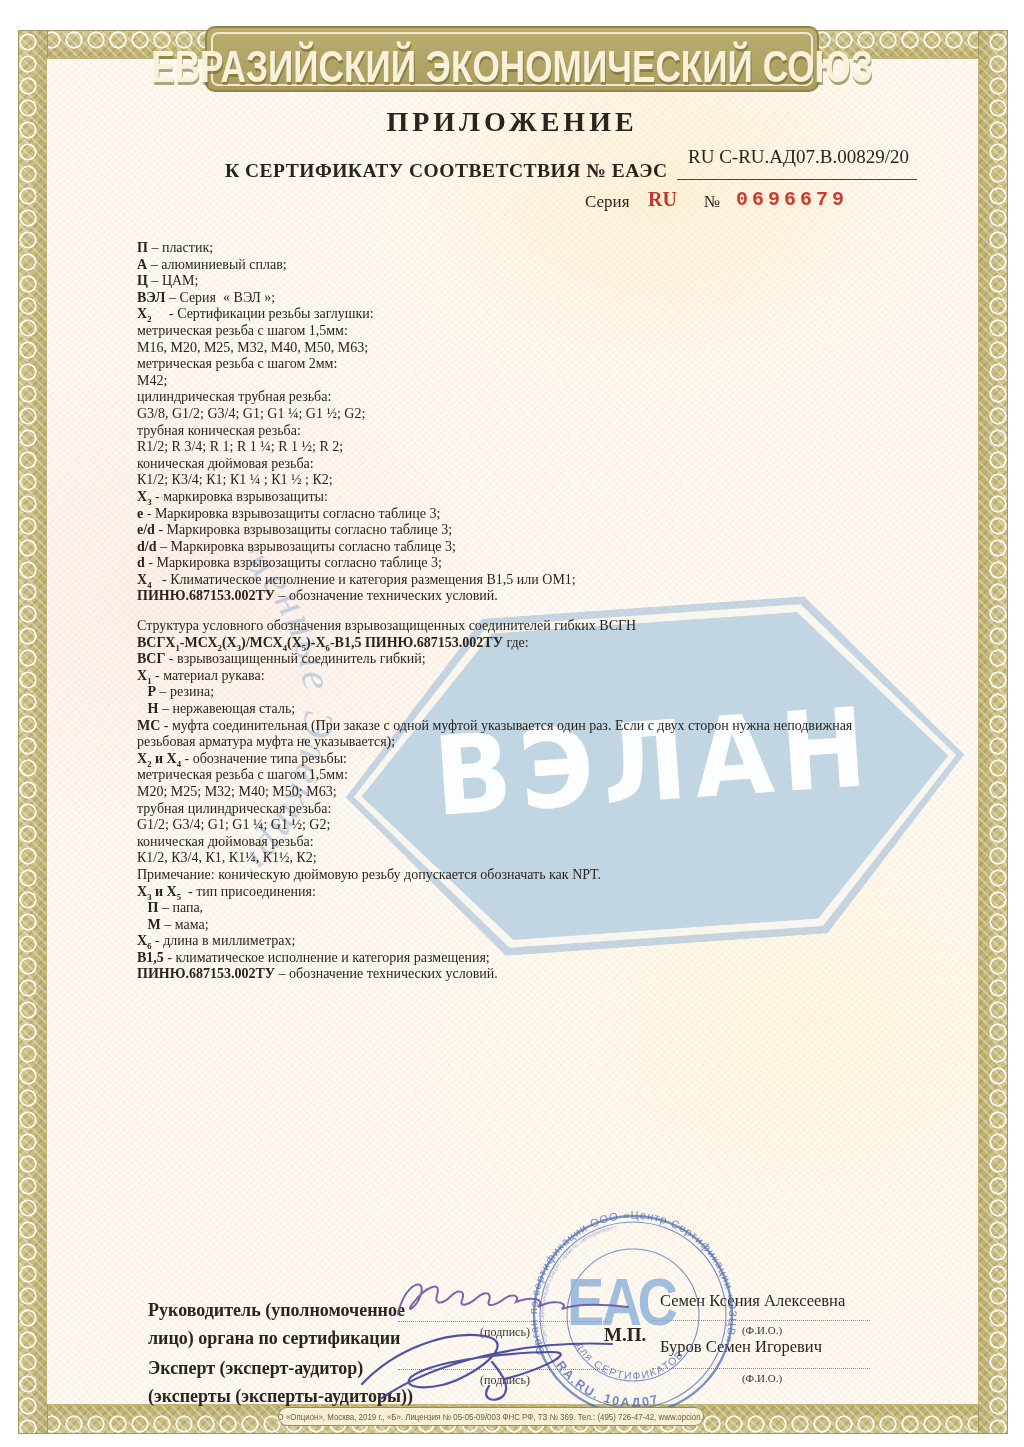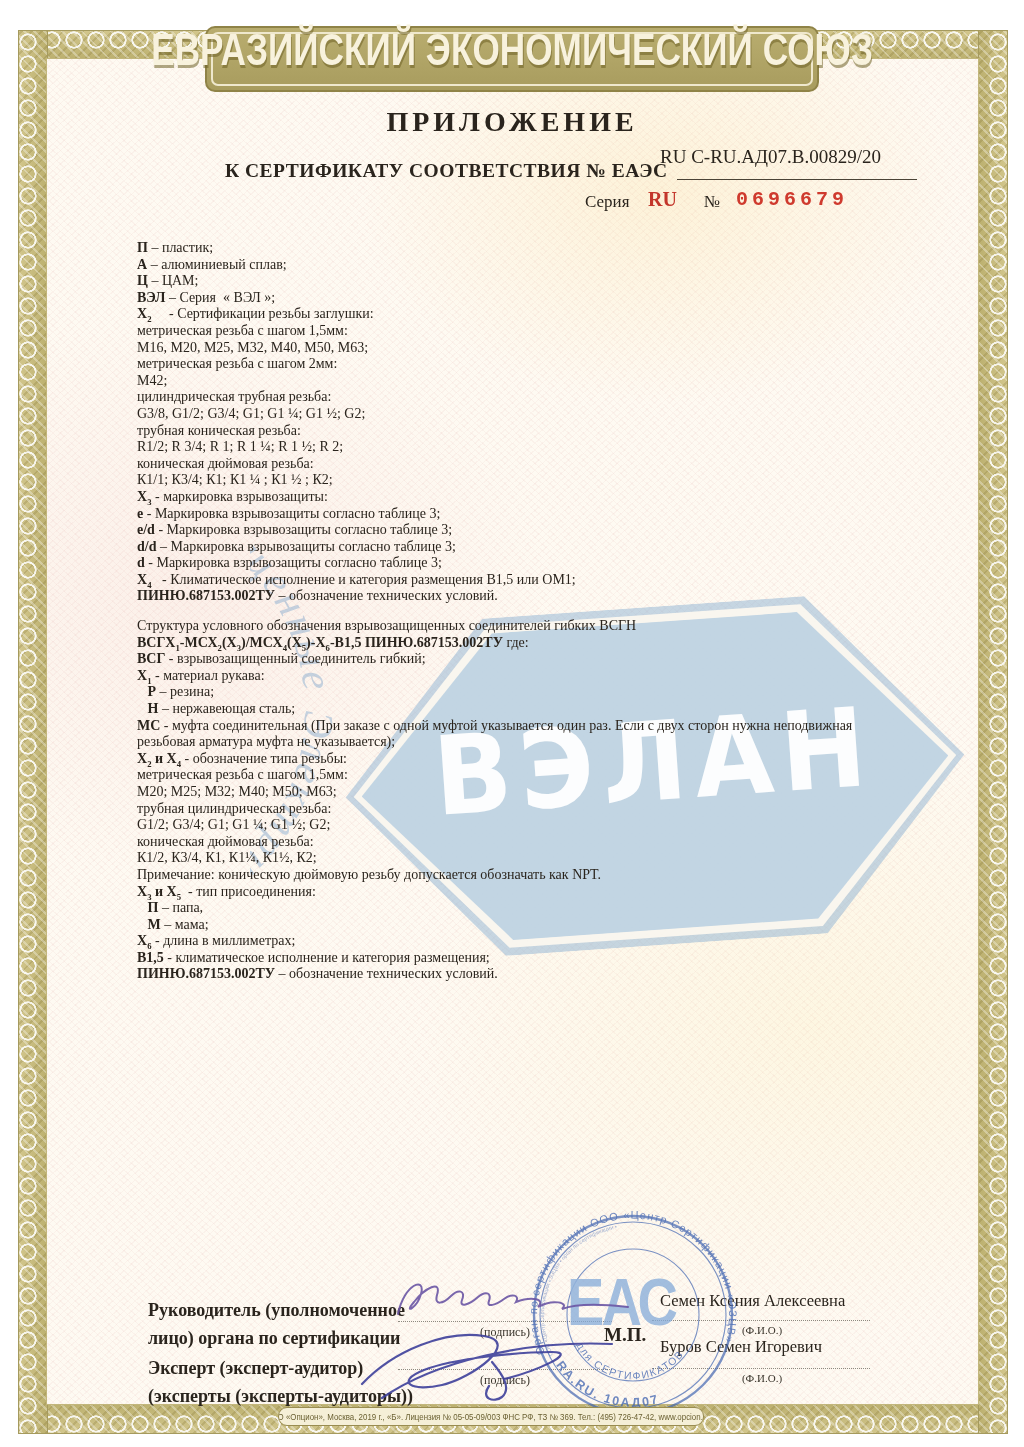--- a/index.html
+++ b/index.html
@@ -44,30 +44,30 @@
         background-color:#fefaf2;
         background-image:
           radial-gradient(ellipse 430px 300px at 66% 10%, rgba(250,222,150,.28), transparent 70%),
           radial-gradient(ellipse 520px 400px at 15% 40%, rgba(238,185,185,.16), transparent 70%),
           radial-gradient(ellipse 560px 440px at 82% 72%, rgba(250,234,168,.22), transparent 70%),
           repeating-linear-gradient(42deg, rgba(212,136,136,.075) 0 1px, transparent 1px 5px),
           repeating-linear-gradient(-42deg, rgba(212,136,136,.075) 0 1px, transparent 1px 5px);}
   
   .banner{position:absolute;left:205px;top:26px;width:610px;height:62px;z-index:7;
         background:linear-gradient(180deg,#b9ad6f,#a89c5e);border:2px solid #8f8347;border-radius:10px;
-        display:flex;align-items:flex-start;justify-content:center;}
+        display:flex;align-items:flex-end;justify-content:center;}
   .banner .inner{position:absolute;inset:4px;border:2px solid #efe8cd;border-radius:7px;}
   .banner .txt{position:relative;font-family:"Liberation Sans","DejaVu Sans",sans-serif;font-weight:700;
         font-size:40px;color:#f8f2dd;transform:scale(.88,1.1);white-space:nowrap;
         text-shadow:1px 2px 0 rgba(110,96,36,.55);}
   
   .doc-title{position:absolute;left:0;top:106px;width:100%;text-align:center;font-size:28px;font-weight:700;
         letter-spacing:4px;z-index:5;}
   .subtitle{position:absolute;left:225px;top:160px;font-size:19.5px;font-weight:700;letter-spacing:.5px;z-index:5;}
-  .cert-no{position:absolute;left:660px;top:146px;font-size:19px;z-index:5;white-space:nowrap;}
+  .cert-no{position:absolute;left:688px;top:146px;font-size:19px;z-index:5;white-space:nowrap;}
   .cert-line{position:absolute;left:677px;top:179px;width:240px;border-top:1.4px solid #4a4336;z-index:5;}
   .series-label{position:absolute;left:585px;top:192px;font-size:17px;z-index:5;}
   .series-value{position:absolute;left:648px;top:188px;font-size:20px;font-weight:700;color:#c3362b;z-index:5;}
   .num-sign{position:absolute;left:704px;top:192px;font-size:17px;z-index:5;}
   .form-number{position:absolute;left:736px;top:188px;font-size:20px;font-weight:700;color:#cf3a2e;
         font-family:"Liberation Mono","DejaVu Sans Mono",monospace;letter-spacing:4px;z-index:5;}
   
   .body-text{position:absolute;left:137px;width:800px;font-size:14px;line-height:16.6px;z-index:4;}
   .sec1{top:240px;}
   .sec2{top:618px;}
@@ -148,21 +148,21 @@
       <div class="line"><b>Х</b><b><sub>2</sub></b><span>     - Сертификации резьбы заглушки:</span></div>
       <div class="line"><span>метрическая резьба с шагом 1,5мм:</span></div>
       <div class="line"><span>М16, М20, М25, М32, М40, М50, М63;</span></div>
       <div class="line"><span>метрическая резьба с шагом 2мм:</span></div>
       <div class="line"><span>М42;</span></div>
       <div class="line"><span>цилиндрическая трубная резьба:</span></div>
       <div class="line"><span>G3/8, G1/2; G3/4; G1; G1 ¼; G1 ½; G2;</span></div>
       <div class="line"><span>трубная коническая резьба:</span></div>
       <div class="line"><span>R1/2; R 3/4; R 1; R 1 ¼; R 1 ½; R 2;</span></div>
       <div class="line"><span>коническая дюймовая резьба:</span></div>
-      <div class="line"><span>К1/1; К3/4; К1; К1 ¼ ; К1 ½ ; К2;</span></div>
+      <div class="line"><span>К1/2; К3/4; К1; К1 ¼ ; К1 ½ ; К2;</span></div>
       <div class="line"><b>Х</b><b><sub>3</sub></b><span> - маркировка взрывозащиты:</span></div>
       <div class="line"><b>е</b><span> - Маркировка взрывозащиты согласно таблице 3;</span></div>
       <div class="line"><b>е/d</b><span> - Маркировка взрывозащиты согласно таблице 3;</span></div>
       <div class="line"><b>d/d</b><span> – Маркировка взрывозащиты согласно таблице 3;</span></div>
       <div class="line"><b>d</b><span> - Маркировка взрывозащиты согласно таблице 3;</span></div>
       <div class="line"><b>Х</b><b><sub>4</sub></b><span>   - Климатическое исполнение и категория размещения В1,5 или ОМ1;</span></div>
       <div class="line"><b>ПИНЮ.687153.002ТУ</b><span> – обозначение технических условий.</span></div>
     </div>
   <div class="body-text sec2">
       <div class="line"><span>Структура условного обозначения взрывозащищенных соединителей гибких ВСГН</span></div>

